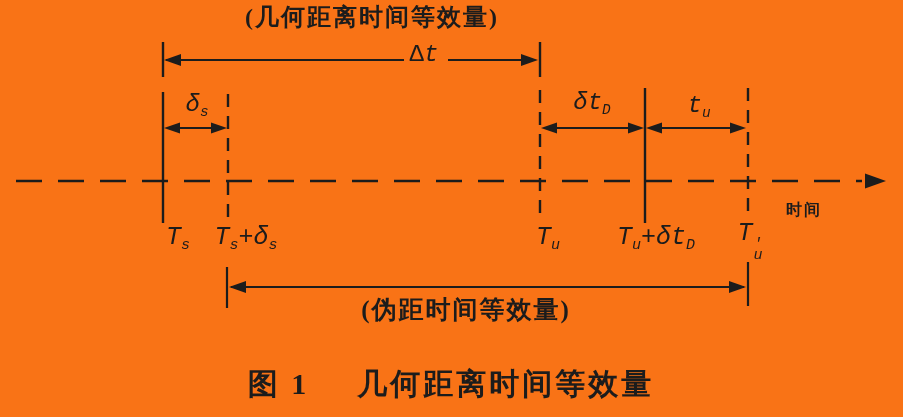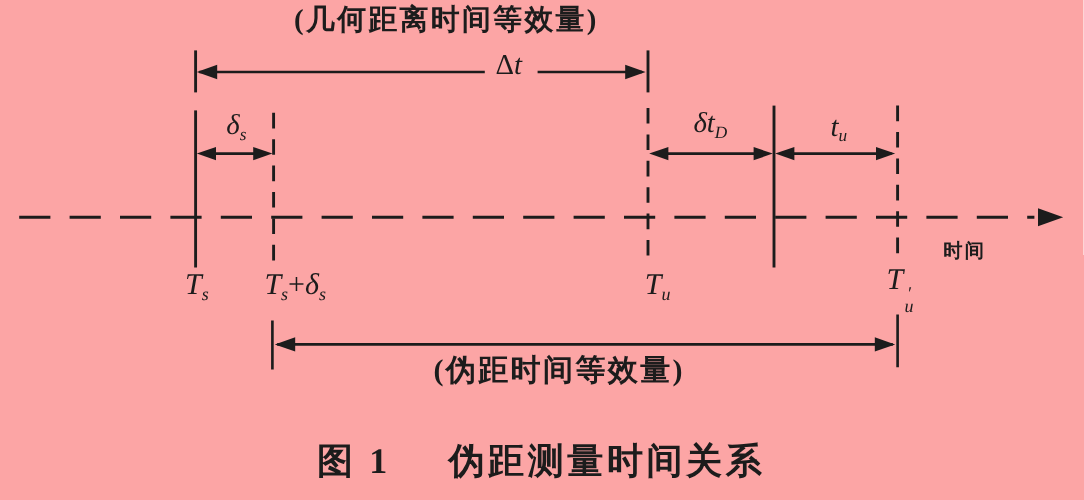--- a/index.html
+++ b/index.html
@@ -1,39 +1,39 @@
 <!DOCTYPE html>
 <html><head>
 <meta charset="utf-8">
 <style>
   html, body { margin: 0; padding: 0; background: #ffffff; }
   .page {
     position: relative;
     width: 903px;
     height: 417px;
-    background: #fca5a5;
+    background: #f97316;
     font-family: "Liberation Serif", serif;
     color: #1c1c1c;
     overflow: hidden;
   }
   .page svg { position: absolute; left: 0; top: 0; }
   .lbl {
     position: absolute;
     transform: translateX(-50%);
     white-space: nowrap;
     color: #1c1c1c;
     line-height: 1.1;
   }
   .cjk {
     font-family: "Liberation Serif", serif;
     font-weight: 600;
     letter-spacing: 2px;
   }
   .math {
-    font-family: Liberation Serif, serif;
+    font-family: Liberation Mono, monospace;
     font-size: 25px;
   }
   .math .it { font-style: italic; }
   .math .sb {
     font-style: italic;
     font-size: 0.6em;
     vertical-align: -0.32em;
   }
   .stack {
     display: inline-flex;
@@ -126,34 +126,35 @@
   <div class="lbl cjk" style="left:372px; top:4px; font-size:24px;">(几何距离时间等效量)</div>
 
   <div class="lbl math" style="left:424px; top:42px; font-size:24px;"><span>Δ</span><span class="it">t</span></div>
 
   <div class="lbl math" style="left:197px; top:92px; font-size:24px;text-align:center;"><span class="it">δ</span><span class="sb">s</span></div>
 
   <div class="lbl math" style="left:592px; top:90px; font-size:24px;"><span class="it">δt</span><span class="sb">D</span></div>
 
   <div class="lbl math" style="left:699px; top:93px; font-size:24px;"><span class="it">t</span><span class="sb">u</span></div>
 
-  <div class="lbl math" style="left:164px; top:224px;text-align:center;"><span class="it">T</span><span class="sb">s</span></div>
+  <div class="lbl math" style="left:178px; top:224px;text-align:center;"><span class="it">T</span><span class="sb">s</span></div>
 
   <div class="lbl math" style="left:246px; top:224px;text-align:center;"><span class="it">T</span><span class="sb">s</span><span>+</span><span class="it">δ</span><span class="sb">s</span></div>
 
   <div class="lbl math" style="left:548px; top:224px;"><span class="it">T</span><span class="sb">u</span></div>
 
+  <div class="lbl math" style="left:656px; top:224px;"><span class="it">T</span><span class="sb">u</span><span>+</span><span class="it">δt</span><span class="sb">D</span></div>
 
   <div class="lbl math" style="left:750px; top:220px;"><span class="it">T</span><span class="stack">
         <span>′</span>
         <span>u</span>
       </span></div>
 
   <div class="lbl cjk" style="left:786px; top:201px; transform:none; font-size:16px;">时间</div>
 
   <div class="lbl cjk" style="left:466px; top:296px; font-size:25px;">(伪距时间等效量)</div>
 
   <div class="caption">
     <span>图 1</span>
-    <span>伪距测量时间关系</span>
+    <span>几何距离时间等效量</span>
   </div>
 
 </div>
 
 </body></html>

